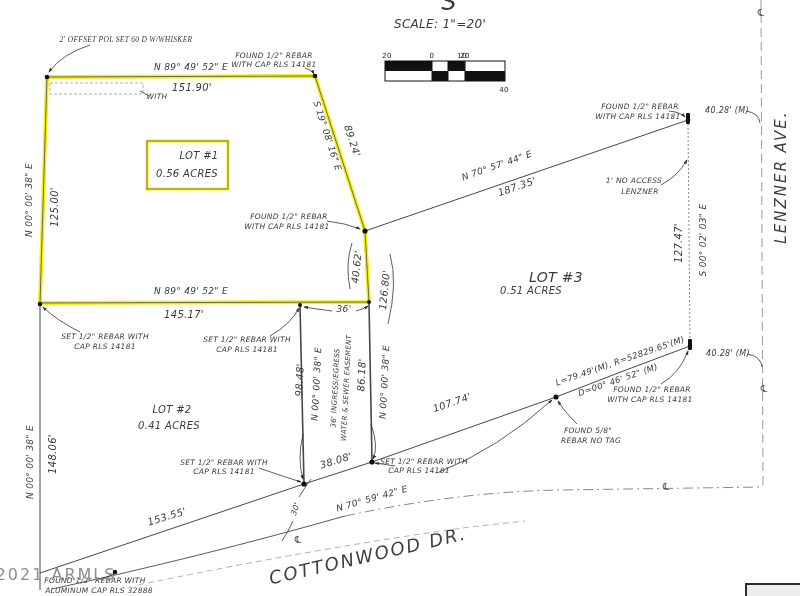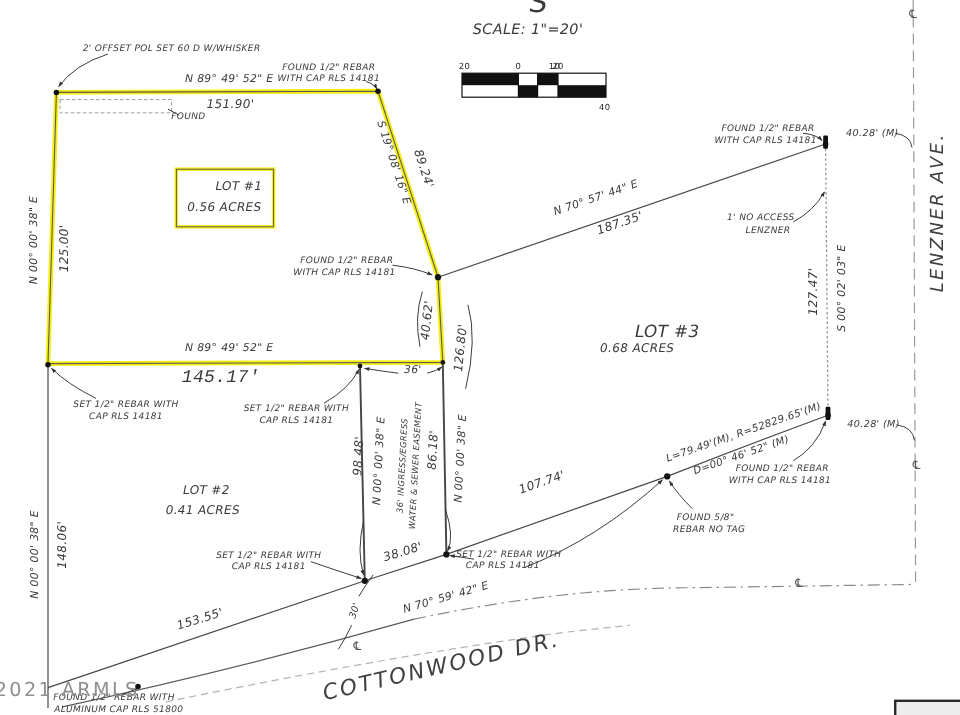--- a/index.html
+++ b/index.html
@@ -105,24 +105,24 @@
   </svg>
 
   <div class="lbl" style="left:449px;top:2px;font-size:24px;">S</div>
   <div class="lbl" style="left:440px;top:24px;font-size:12px;">SCALE: 1"=20'</div>
   <div class="lbl tick" style="left:387px;top:56px;">20</div>
   <div class="lbl tick" style="left:432px;top:56px;">0</div>
   <div class="lbl tick" style="left:462px;top:56px;">10</div>
   <div class="lbl tick" style="left:465px;top:56px;">20</div>
   <div class="lbl tick" style="left:504px;top:56px;margin-top:34px;">40</div>
 
-  <div class="lbl" style="left:143px;top:40px;font-size:7.5px;">2' OFFSET POL SET 60 D W/WHISKER</div>
+  <div class="lbl" style="left:126px;top:40px;font-size:7.5px;font-family:Liberation Serif, serif;">2' OFFSET POL SET 60 D W/WHISKER</div>
   <div class="lbl" style="left:191px;top:67px;font-size:9px;">N 89° 49' 52" E</div>
   <div class="lbl" style="left:192px;top:88px;font-size:10px;">151.90'</div>
-  <div class="lbl" style="left:157px;top:97px;font-size:7.5px;">FOUND</div>
+  <div class="lbl" style="left:157px;top:97px;font-size:7.5px;">WITH</div>
   <div class="lbl" style="left:274px;top:56px;font-size:7.5px;">FOUND 1/2" REBAR</div>
   <div class="lbl" style="left:274px;top:65px;font-size:7.5px;">WITH CAP RLS 14181</div>
 
   <div class="lbl" style="left:187px;top:156px;font-size:10px;margin-left:12px;">LOT #1</div>
   <div class="lbl" style="left:187px;top:174px;font-size:10px;">0.56 ACRES</div>
 
   <div class="lbl r" style="left:29px;top:200px;font-size:9px;transform:translate(-50%,-50%) rotate(-90deg);">N 00° 00' 38" E</div>
   <div class="lbl r" style="left:55px;top:207px;font-size:10px;transform:translate(-50%,-50%) rotate(-90deg);">125.00'</div>
 
   <div class="lbl r" style="left:327px;top:136px;font-size:9px;transform:translate(-50%,-50%) rotate(72deg);">S 19° 08' 16" E</div>
@@ -139,24 +139,24 @@
   <div class="lbl" style="left:727px;top:111px;font-size:8px;">40.28' (M)</div>
 
   <div class="lbl" style="left:634px;top:181px;font-size:7.5px;">1' NO ACCESS</div>
   <div class="lbl" style="left:640px;top:192px;font-size:7.5px;">LENZNER</div>
 
   <div class="lbl r" style="left:679px;top:243px;font-size:10px;transform:translate(-50%,-50%) rotate(-90deg);">127.47'</div>
   <div class="lbl r" style="left:703px;top:240px;font-size:9px;transform:translate(-50%,-50%) rotate(-90deg);">S 00° 02' 03" E</div>
   <div class="lbl r big" style="left:781px;top:177px;font-size:15px;transform:translate(-50%,-50%) rotate(-90deg);">LENZNER AVE.</div>
 
   <div class="lbl" style="left:556px;top:277px;font-size:14px;">LOT #3</div>
-  <div class="lbl" style="left:531px;top:291px;font-size:10px;">0.68 ACRES</div>
+  <div class="lbl" style="left:531px;top:291px;font-size:10px;">0.51 ACRES</div>
 
   <div class="lbl" style="left:191px;top:291px;font-size:9px;">N 89° 49' 52" E</div>
-  <div class="lbl" style="left:184px;top:315px;font-size:15px;font-family:Liberation Mono, monospace;">145.17'</div>
+  <div class="lbl" style="left:184px;top:315px;font-size:10px;">145.17'</div>
   <div class="lbl" style="left:344px;top:309px;font-size:9px;">36'</div>
 
   <div class="lbl r" style="left:357px;top:267px;font-size:10px;transform:translate(-50%,-50%) rotate(-84deg);">40.62'</div>
   <div class="lbl r" style="left:385px;top:290px;font-size:10px;transform:translate(-50%,-50%) rotate(-84deg);">126.80'</div>
 
   <div class="lbl" style="left:105px;top:337px;font-size:7.5px;">SET 1/2" REBAR WITH</div>
   <div class="lbl" style="left:105px;top:347px;font-size:7.5px;">CAP RLS 14181</div>
   <div class="lbl" style="left:247px;top:340px;font-size:7.5px;">SET 1/2" REBAR WITH</div>
   <div class="lbl" style="left:247px;top:350px;font-size:7.5px;">CAP RLS 14181</div>
   <div class="lbl" style="left:224px;top:463px;font-size:7.5px;">SET 1/2" REBAR WITH</div>
@@ -189,21 +189,21 @@
   <div class="lbl" style="left:588px;top:431px;font-size:7.5px;">FOUND 5/8"</div>
   <div class="lbl" style="left:591px;top:441px;font-size:7.5px;">REBAR NO TAG</div>
 
   <div class="lbl r" style="left:372px;top:499px;font-size:9px;transform:translate(-50%,-50%) rotate(-16deg);">N 70° 59' 42" E</div>
   <div class="lbl r" style="left:167px;top:517px;font-size:10px;transform:translate(-50%,-50%) rotate(-17deg);">153.55'</div>
   <div class="lbl r" style="left:296px;top:509px;font-size:8px;transform:translate(-50%,-50%) rotate(-72deg);">30'</div>
 
   <div class="lbl r big" style="left:368px;top:556px;font-size:18px;transform:translate(-50%,-50%) rotate(-13deg);">COTTONWOOD DR.</div>
 
   <div class="lbl" style="left:95px;top:581px;font-size:7.5px;">FOUND 1/2" REBAR WITH</div>
-  <div class="lbl" style="left:99px;top:591px;font-size:7.5px;">ALUMINUM CAP RLS 51800</div>
+  <div class="lbl" style="left:99px;top:591px;font-size:7.5px;">ALUMINUM CAP RLS 32888</div>
 
   <div class="lbl wm" style="left:56px;top:575px;">2021 ARMLS</div>
 
   <div class="lbl cl" style="left:761px;top:13px;">℄</div>
   <div class="lbl cl" style="left:764px;top:389px;">℄</div>
   <div class="lbl cl" style="left:298px;top:540px;">℄</div>
   <div class="lbl cl" style="left:666px;top:487px;">℄</div>
 
 </div>
 

